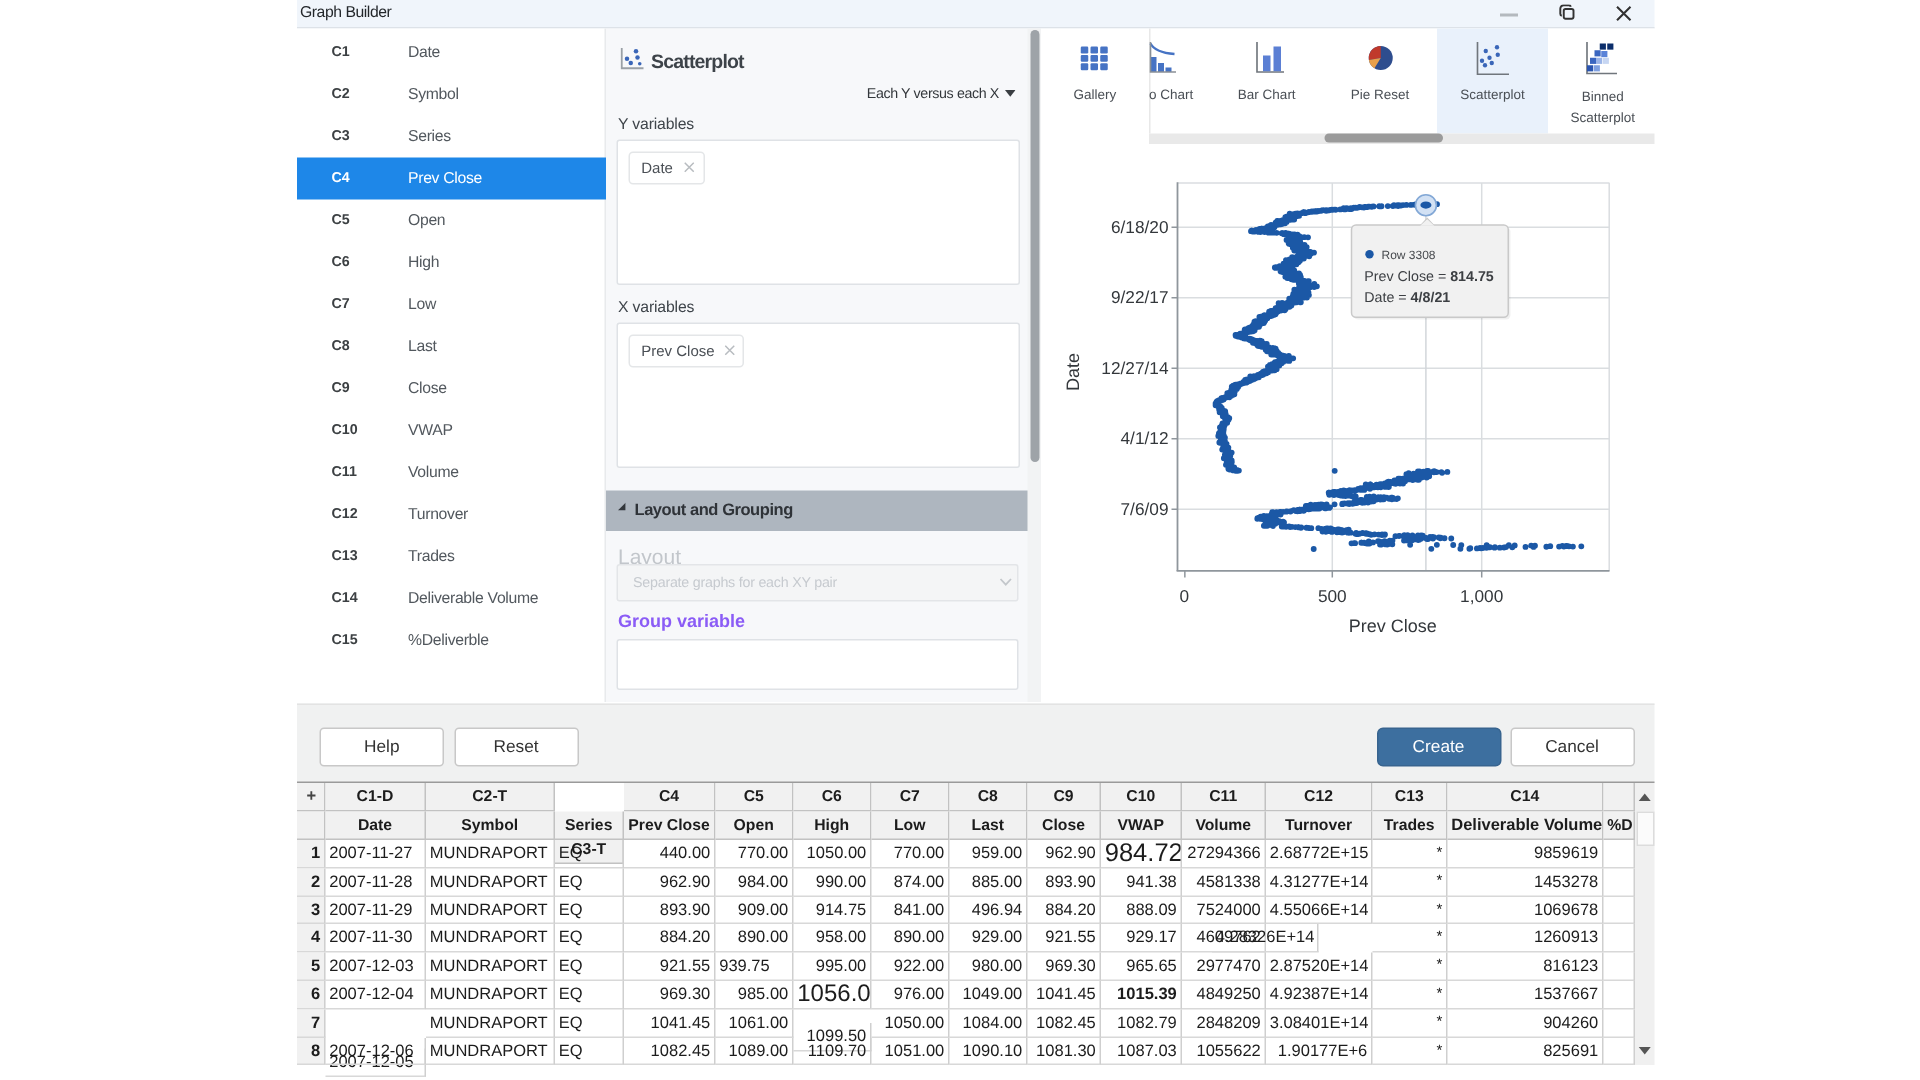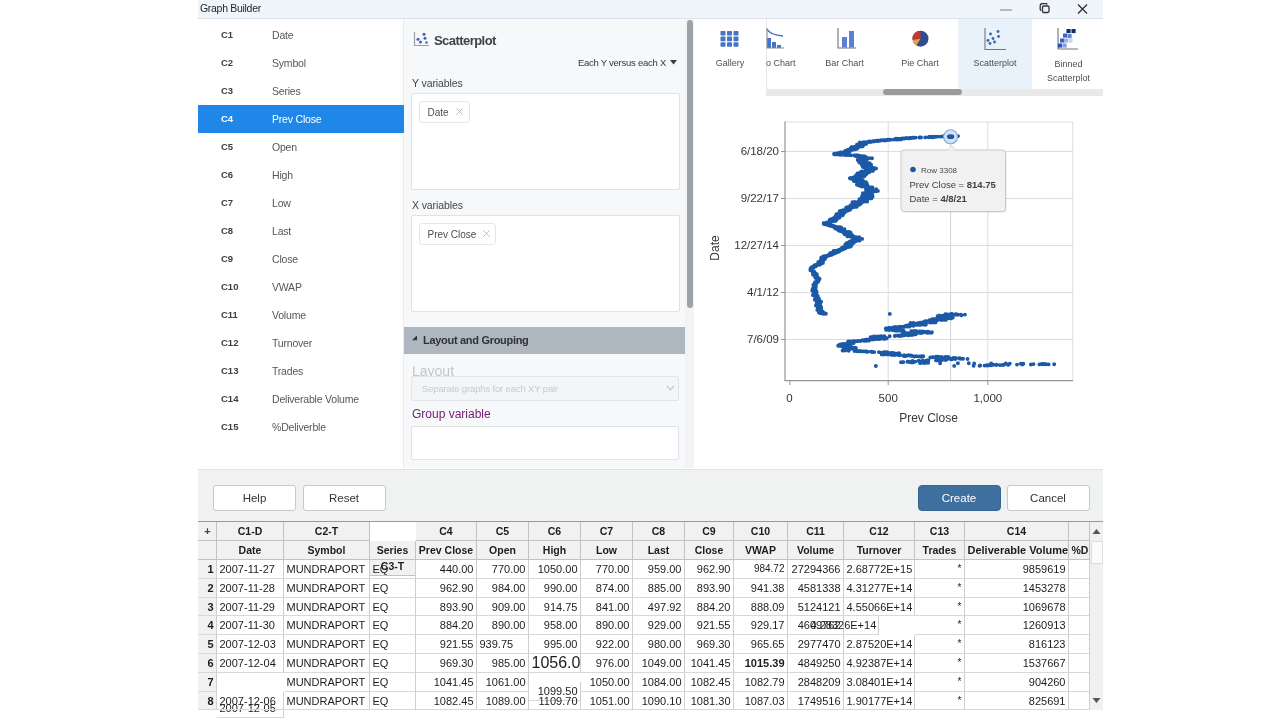--- a/index.html
+++ b/index.html
@@ -82,21 +82,21 @@
 <div class="abs" style="left:404px;top:326.5px;width:282px;height:27px;background:#aeb6bf"></div>
 <svg class="abs" style="left:411.8px;top:335.2px" width="5.5" height="5.5" viewBox="0 0 5.5 5.5">
     <path d="M5.2 0 L5.2 5.2 L0 5.2 Z" fill="#33373c"></path>
   </svg>
 <div class="abs" style="left:423px;top:333.5px;font-size:11px;letter-spacing:-0.3px;font-weight:bold;color:#2f3338">Layout and Grouping</div>
 <div class="abs" style="left:412px;top:363px;font-size:14px;color:#c2c6cb">Layout</div>
 <div class="abs" style="left:411px;top:375.5px;width:268px;height:25px;background:#f4f5f6;border:1px solid #e3e5e8;border-radius:2px;font-size:9.5px;letter-spacing:-0.15px;color:#c6cacf;line-height:24px;padding-left:10px">Separate graphs for each XY pair</div>
 <svg class="abs" style="left:666px;top:385px" width="9" height="6">
     <path d="M1 1 L4.5 4.8 L8 1" fill="none" stroke="#c3c7cb" stroke-width="1.2"></path>
   </svg>
-<div class="abs" style="left:412px;top:407px;font-size:12px;font-weight:normal;color:#701a75">Group variable</div>
+<div class="abs" style="left:412px;top:407px;font-size:12px;font-weight:bold;color:#8b5cf6">Group variable</div>
 <div class="abs" style="left:411px;top:425.5px;width:268px;height:34px;background:#fff;border:1px solid #dfe2e6;border-radius:2px"></div>
 
 <div class="abs" style="left:685px;top:19px;width:9px;height:449px;background:#f2f3f4"></div>
 <div class="abs" style="left:686.5px;top:20px;width:6px;height:288px;background:#9ea3a8;border-radius:3px"></div>
 
 <div class="abs" style="left:694px;top:19px;width:409px;height:77px;background:#fff"></div>
 <div class="abs" style="left:958px;top:19px;width:73.5px;height:69.5px;background:#e9f1fb"></div>
 <div class="abs" style="left:766px;top:19px;width:1px;height:70px;background:#e8e8e8"></div>
 <svg class="abs" style="left:694px;top:19px" width="409" height="70" viewBox="694 19 409 70">
 <rect x="720.5" y="31.0" width="5" height="4.6" rx="0.8" fill="#4673c4"></rect>
@@ -134,21 +134,21 @@
     <rect x="1067.5" y="34" width="4.1" height="4.1" fill="#5b83d8"></rect>
     <rect x="1060" y="38.5" width="4.1" height="4.1" fill="#3a66c0"></rect>
     <rect x="1064" y="38.5" width="4.1" height="4.1" fill="#9ab4e8"></rect>
     <rect x="1068.5" y="38.5" width="4.1" height="4.1" fill="#c7d6f2"></rect>
     <rect x="1058" y="43.5" width="4.1" height="4.1" fill="#2a55b0"></rect>
     <rect x="1062.5" y="43.5" width="4.1" height="4.1" fill="#7fa0e0"></rect>
 </svg>
 <div class="abs" style="left:694px;top:58px;width:72px;text-align:center;font-size:9px;color:#4a4f55">Gallery</div>
 <div class="abs" style="left:766px;top:58px;width:42px;text-align:left;font-size:9px;color:#4a4f55;overflow:hidden">o Chart</div>
 <div class="abs" style="left:806.5px;top:58px;width:76px;text-align:center;font-size:9px;color:#4a4f55">Bar Chart</div>
-<div class="abs" style="left:882px;top:58px;width:76px;text-align:center;font-size:9px;color:#4a4f55">Pie Chart</div>
+<div class="abs" style="left:882px;top:58px;width:76px;text-align:center;font-size:9px;color:#4a4f55">Pie Reset</div>
 <div class="abs" style="left:958px;top:58px;width:74px;text-align:center;font-size:9px;color:#4a4f55">Scatterplot</div>
 <div class="abs" style="left:1033.5px;top:58px;width:70px;text-align:center;font-size:9px;color:#4a4f55;line-height:13.5px">Binned<br>Scatterplot</div>
 <div class="abs" style="left:766px;top:88.5px;width:337px;height:7px;background:#e9e9e9"></div>
 <div class="abs" style="left:883px;top:89px;width:79px;height:6px;background:#9b9b9b;border-radius:3px"></div>
 
 <svg class="abs" style="left:694px;top:96px" width="409" height="372" viewBox="694 96 409 372">
 <g stroke="#dadde0" stroke-width="1">
 <line x1="785" y1="122" x2="1073" y2="122"></line>
 <line x1="785" y1="151.5" x2="1073" y2="151.5"></line>
 <line x1="785" y1="198.5" x2="1073" y2="198.5"></line>
@@ -245,21 +245,21 @@
 <div class="tc td" style="left:198px;top:560.0px;width:19px;height:18.799999999999955px;text-align:right;font-weight:bold;background:#f1f1f1;font-size:11px;">1</div>
 <div class="tc td" style="left:217px;top:560.0px;width:67px;height:18.799999999999955px;text-align:left;font-size:11px;">2007-11-27</div>
 <div class="tc td" style="left:284px;top:560.0px;width:86px;height:18.799999999999955px;text-align:left;font-size:11px;">MUNDRAPORT</div>
 <div class="tc td" style="left:370px;top:560.0px;width:46px;height:18.799999999999955px;text-align:left;font-size:11px;">EQ</div>
 <div class="tc td" style="left:416px;top:560.0px;width:61px;height:18.799999999999955px;text-align:right;font-size:11px;">440.00</div>
 <div class="tc td" style="left:477px;top:560.0px;width:52px;height:18.799999999999955px;text-align:right;font-size:11px;">770.00</div>
 <div class="tc td" style="left:529px;top:560.0px;width:52px;height:18.799999999999955px;text-align:right;font-size:11px;">1050.00</div>
 <div class="tc td" style="left:581px;top:560.0px;width:52px;height:18.799999999999955px;text-align:right;font-size:11px;">770.00</div>
 <div class="tc td" style="left:633px;top:560.0px;width:52px;height:18.799999999999955px;text-align:right;font-size:11px;">959.00</div>
 <div class="tc td" style="left:685px;top:560.0px;width:49px;height:18.799999999999955px;text-align:right;font-size:11px;">962.90</div>
-<div class="tc td" style="left:734px;top:560.0px;width:54px;height:18.799999999999955px;text-align:right;font-size:10px;">984.72</div>
+<div class="tc td" style="left:734px;top:560.0px;width:54px;height:18.799999999999955px;text-align:right;font-size:17px;">984.72</div>
 <div class="tc td" style="left:788px;top:560.0px;width:56px;height:18.799999999999955px;text-align:right;font-size:11px;">27294366</div>
 <div class="tc td" style="left:844px;top:560.0px;width:71px;height:18.799999999999955px;text-align:right;font-size:11px;">2.68772E+15</div>
 <div class="tc td" style="left:915px;top:560.0px;width:50px;height:18.799999999999955px;text-align:right;font-size:10px;">*</div>
 <div class="tc td" style="left:965px;top:560.0px;width:104px;height:18.799999999999955px;text-align:right;font-size:11px;">9859619</div>
 <div class="tc td" style="left:1069px;top:560.0px;width:21px;height:18.799999999999955px;text-align:left;font-size:11px;"></div>
 <div class="tc td" style="left:198px;top:578.8px;width:19px;height:18.799999999999955px;text-align:right;font-weight:bold;background:#f1f1f1;font-size:11px;">2</div>
 <div class="tc td" style="left:217px;top:578.8px;width:67px;height:18.799999999999955px;text-align:left;font-size:11px;">2007-11-28</div>
 <div class="tc td" style="left:284px;top:578.8px;width:86px;height:18.799999999999955px;text-align:left;font-size:11px;">MUNDRAPORT</div>
 <div class="tc td" style="left:370px;top:578.8px;width:46px;height:18.799999999999955px;text-align:left;font-size:11px;">EQ</div>
 <div class="tc td" style="left:416px;top:578.8px;width:61px;height:18.799999999999955px;text-align:right;font-size:11px;">962.90</div>
@@ -275,24 +275,24 @@
 <div class="tc td" style="left:965px;top:578.8px;width:104px;height:18.799999999999955px;text-align:right;font-size:11px;">1453278</div>
 <div class="tc td" style="left:1069px;top:578.8px;width:21px;height:18.799999999999955px;text-align:left;font-size:11px;"></div>
 <div class="tc td" style="left:198px;top:597.5999999999999px;width:19px;height:18.799999999999955px;text-align:right;font-weight:bold;background:#f1f1f1;font-size:11px;">3</div>
 <div class="tc td" style="left:217px;top:597.5999999999999px;width:67px;height:18.799999999999955px;text-align:left;font-size:11px;">2007-11-29</div>
 <div class="tc td" style="left:284px;top:597.5999999999999px;width:86px;height:18.799999999999955px;text-align:left;font-size:11px;">MUNDRAPORT</div>
 <div class="tc td" style="left:370px;top:597.5999999999999px;width:46px;height:18.799999999999955px;text-align:left;font-size:11px;">EQ</div>
 <div class="tc td" style="left:416px;top:597.5999999999999px;width:61px;height:18.799999999999955px;text-align:right;font-size:11px;">893.90</div>
 <div class="tc td" style="left:477px;top:597.5999999999999px;width:52px;height:18.799999999999955px;text-align:right;font-size:11px;">909.00</div>
 <div class="tc td" style="left:529px;top:597.5999999999999px;width:52px;height:18.799999999999955px;text-align:right;font-size:11px;">914.75</div>
 <div class="tc td" style="left:581px;top:597.5999999999999px;width:52px;height:18.799999999999955px;text-align:right;font-size:11px;">841.00</div>
-<div class="tc td" style="left:633px;top:597.5999999999999px;width:52px;height:18.799999999999955px;text-align:right;font-size:11px;">497.92</div>
+<div class="tc td" style="left:633px;top:597.5999999999999px;width:52px;height:18.799999999999955px;text-align:right;font-size:11px;">496.94</div>
 <div class="tc td" style="left:685px;top:597.5999999999999px;width:49px;height:18.799999999999955px;text-align:right;font-size:11px;">884.20</div>
 <div class="tc td" style="left:734px;top:597.5999999999999px;width:54px;height:18.799999999999955px;text-align:right;font-size:11px;">888.09</div>
-<div class="tc td" style="left:788px;top:597.5999999999999px;width:56px;height:18.799999999999955px;text-align:right;font-size:11px;">5124121</div>
+<div class="tc td" style="left:788px;top:597.5999999999999px;width:56px;height:18.799999999999955px;text-align:right;font-size:11px;">7524000</div>
 <div class="tc td" style="left:844px;top:597.5999999999999px;width:71px;height:18.799999999999955px;text-align:right;font-size:11px;">4.55066E+14</div>
 <div class="tc td" style="left:915px;top:597.5999999999999px;width:50px;height:18.799999999999955px;text-align:right;font-size:10px;">*</div>
 <div class="tc td" style="left:965px;top:597.5999999999999px;width:104px;height:18.799999999999955px;text-align:right;font-size:11px;">1069678</div>
 <div class="tc td" style="left:1069px;top:597.5999999999999px;width:21px;height:18.799999999999955px;text-align:left;font-size:11px;"></div>
 <div class="tc td" style="left:198px;top:616.3999999999999px;width:19px;height:18.799999999999955px;text-align:right;font-weight:bold;background:#f1f1f1;font-size:11px;">4</div>
 <div class="tc td" style="left:217px;top:616.3999999999999px;width:67px;height:18.799999999999955px;text-align:left;font-size:11px;">2007-11-30</div>
 <div class="tc td" style="left:284px;top:616.3999999999999px;width:86px;height:18.799999999999955px;text-align:left;font-size:11px;">MUNDRAPORT</div>
 <div class="tc td" style="left:370px;top:616.3999999999999px;width:46px;height:18.799999999999955px;text-align:left;font-size:11px;">EQ</div>
 <div class="tc td" style="left:416px;top:616.3999999999999px;width:61px;height:18.799999999999955px;text-align:right;font-size:11px;">884.20</div>
 <div class="tc td" style="left:477px;top:616.3999999999999px;width:52px;height:18.799999999999955px;text-align:right;font-size:11px;">890.00</div>
@@ -358,22 +358,22 @@
 <div class="tc td" style="left:217px;top:691.5999999999997px;width:67px;height:18.799999999999955px;text-align:left;font-size:11px;">2007-12-06</div>
 <div class="tc td" style="left:284px;top:691.5999999999997px;width:86px;height:18.799999999999955px;text-align:left;font-size:11px;">MUNDRAPORT</div>
 <div class="tc td" style="left:370px;top:691.5999999999997px;width:46px;height:18.799999999999955px;text-align:left;font-size:11px;">EQ</div>
 <div class="tc td" style="left:416px;top:691.5999999999997px;width:61px;height:18.799999999999955px;text-align:right;font-size:11px;">1082.45</div>
 <div class="tc td" style="left:477px;top:691.5999999999997px;width:52px;height:18.799999999999955px;text-align:right;font-size:11px;">1089.00</div>
 <div class="tc td" style="left:529px;top:691.5999999999997px;width:52px;height:18.799999999999955px;text-align:right;font-size:11px;">1109.70</div>
 <div class="tc td" style="left:581px;top:691.5999999999997px;width:52px;height:18.799999999999955px;text-align:right;font-size:11px;">1051.00</div>
 <div class="tc td" style="left:633px;top:691.5999999999997px;width:52px;height:18.799999999999955px;text-align:right;font-size:11px;">1090.10</div>
 <div class="tc td" style="left:685px;top:691.5999999999997px;width:49px;height:18.799999999999955px;text-align:right;font-size:11px;">1081.30</div>
 <div class="tc td" style="left:734px;top:691.5999999999997px;width:54px;height:18.799999999999955px;text-align:right;font-size:11px;">1087.03</div>
-<div class="tc td" style="left:788px;top:691.5999999999997px;width:56px;height:18.799999999999955px;text-align:right;font-size:11px;">1749516</div>
-<div class="tc td" style="left:844px;top:691.5999999999997px;width:71px;height:18.799999999999955px;text-align:right;font-size:11px;">1.90177E+14</div>
+<div class="tc td" style="left:788px;top:691.5999999999997px;width:56px;height:18.799999999999955px;text-align:right;font-size:11px;">1055622</div>
+<div class="tc td" style="left:844px;top:691.5999999999997px;width:71px;height:18.799999999999955px;text-align:right;font-size:11px;">1.90177E+6</div>
 <div class="tc td" style="left:915px;top:691.5999999999997px;width:50px;height:18.799999999999955px;text-align:right;font-size:10px;">*</div>
 <div class="tc td" style="left:965px;top:691.5999999999997px;width:104px;height:18.799999999999955px;text-align:right;font-size:11px;">825691</div>
 <div class="tc td" style="left:1069px;top:691.5999999999997px;width:21px;height:18.799999999999955px;text-align:left;font-size:11px;"></div>
 
 <div class="abs" style="left:1090px;top:522.0px;width:13px;height:188.39999999999964px;background:#f0f0f0"></div>
 <svg class="abs" style="left:1090px;top:527.0px" width="13" height="9">
     <path d="M2.5 7 L6.5 2 L10.5 7 Z" fill="#555"></path>
   </svg>
 <div class="abs" style="left:1090.5px;top:541.0px;width:12px;height:23px;background:#fbfbfb;border:1px solid #dcdcdc"></div>
 <svg class="abs" style="left:1090px;top:696.3999999999996px" width="13" height="9">

